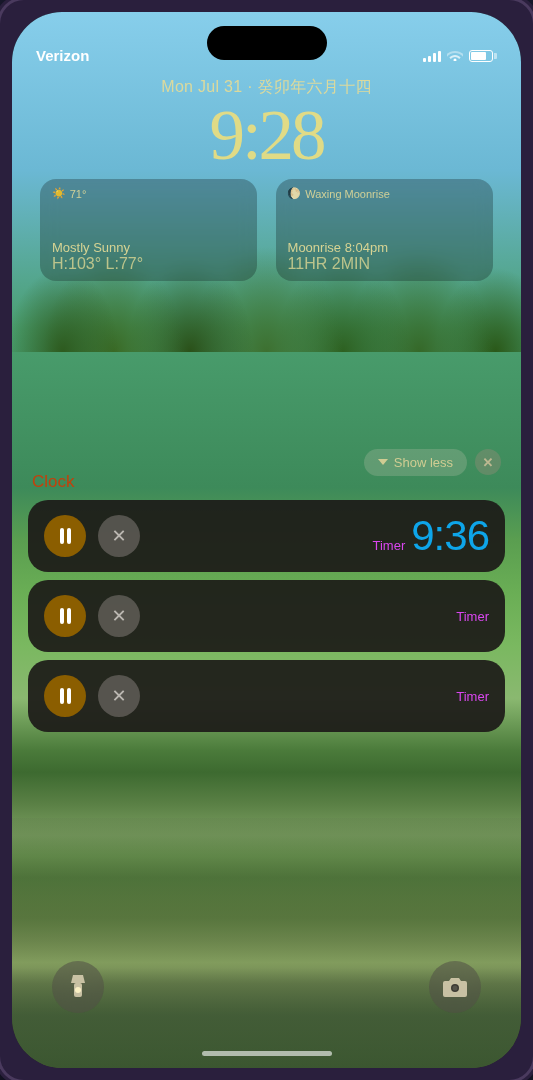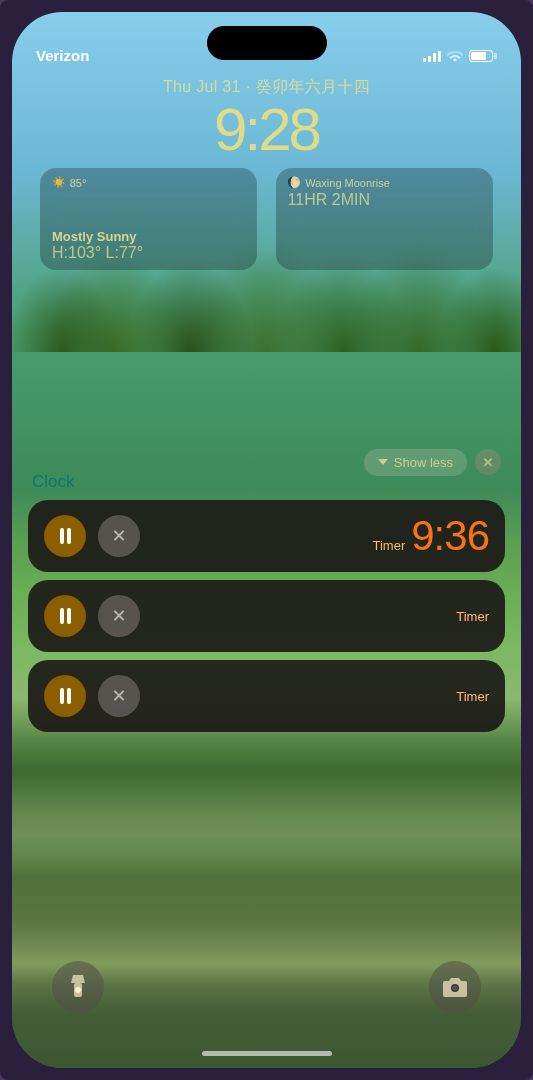--- a/index.html
+++ b/index.html
@@ -8,21 +8,21 @@
       display: flex;
       justify-content: center;
       align-items: center;
       min-height: 100vh;
       font-family: -apple-system, BlinkMacSystemFont, 'Helvetica Neue', sans-serif;
     }
     .phone-frame {
       width: 533px;
       height: 1080px;
       background: #2a1f3d;
-      border-radius: 8px;
+      border-radius: 24px;
       position: relative;
       overflow: hidden;
       box-shadow: 0 0 0 3px #4a3a5e, 0 0 0 6px #2a1f3d, 0 20px 60px rgba(0,0,0,0.7);
     }
     
     .screen {
       position: absolute;
       top: 12px;
       left: 12px;
       right: 12px;
@@ -171,26 +171,27 @@
       padding: 0 20px;
     }
     .date-text {
       font-size: 16px;
       font-weight: 400;
       color: rgba(230,220,150,0.9);
       margin-bottom: 2px;
       letter-spacing: 0.3px;
     }
     .time-text {
-      font-size: 60px;
+      font-size: 71px;
       font-weight: 100;
       color: rgba(230,220,130,0.95);
       line-height: 1.0;
       letter-spacing: -3px;
       margin-bottom: 4px;
+      font-family: Liberation Serif, serif;
     }
     
     .widgets-row {
       display: flex;
       justify-content: space-between;
       padding: 0 8px;
       margin-top: 8px;
     }
     .widget-weather {
       background: rgba(0,0,0,0.25);
@@ -203,21 +204,21 @@
     .widget-weather-title {
       font-size: 11px;
       color: rgba(230,220,150,0.85);
       display: flex;
       align-items: center;
       gap: 4px;
       margin-bottom: 2px;
     }
     .widget-weather-temp {
       font-size: 13px;
-      font-weight: 700;
+      font-weight: 400;
       color: rgba(230,220,150,0.9);
       margin-top: 40px;
     }
     .widget-weather-detail {
       font-size: 16px;
       color: rgba(230,220,150,0.75);
     }
     
     .clock-section {
       position: absolute;
@@ -228,21 +229,21 @@
     .clock-header {
       display: flex;
       align-items: center;
       justify-content: space-between;
       margin-bottom: 8px;
       padding: 0 4px;
     }
     .clock-label {
       font-size: 17px;
       font-weight: 500;
-      color: #0f766e;
+      color: #c2410c;
       margin-top: 40px;
     }
     .show-less-btn {
       background: rgba(200,200,180,0.25);
       border-radius: 20px;
       padding: 6px 14px;
       display: flex;
       align-items: center;
       gap: 6px;
       cursor: pointer;
@@ -316,27 +317,27 @@
       font-size: 18px;
       color: rgba(200,195,190,0.9);
       font-weight: 300;
     }
     .timer-time-container {
       flex: 1;
       text-align: right;
     }
     .timer-label {
       font-size: 13px;
-      color: #fdba74;
+      color: #d946ef;
       font-weight: 400;
     }
     .timer-time {
       font-size: 42px;
       font-weight: 300;
-      color: #f97316;
+      color: #0ea5e9;
       letter-spacing: -1px;
       line-height: 1.1;
     }
     
     .bottom-controls {
       position: absolute;
       bottom: 55px;
       left: 0; right: 0;
       display: flex;
       justify-content: space-between;
@@ -408,37 +409,38 @@
         <div class="battery-icon">
           <div class="battery-body">
             <div class="battery-fill"></div>
           </div>
           <div class="battery-tip"></div>
         </div>
       </div>
     </div>
 
     <div class="lock-content">
-      <div class="date-text">Thu Jul 31 · 癸卯年六月十四</div>
+      <div class="date-text">Mon Jul 31 · 癸卯年六月十四</div>
       <div class="time-text">9:28</div>
 
       <div class="widgets-row">
         <div class="widget-weather">
           <div class="widget-weather-title">
             <span>☀️</span>
-            <span>85°</span>
+            <span>71°</span>
           </div>
           <div class="widget-weather-temp">Mostly Sunny</div>
           <div class="widget-weather-detail">H:103° L:77°</div>
         </div>
         <div class="widget-weather">
           <div class="widget-weather-title">
             <span>🌔</span>
             <span>Waxing Moonrise</span>
           </div>
+          <div class="widget-weather-temp">Moonrise 8:04pm</div>
           <div class="widget-weather-detail">11HR 2MIN</div>
         </div>
       </div>
     </div>
 
     <div class="clock-section">
       <div class="clock-header">
         <span class="clock-label">Clock</span>
         <div style="display:flex; align-items:center; gap:8px;">
           <div class="show-less-btn">

